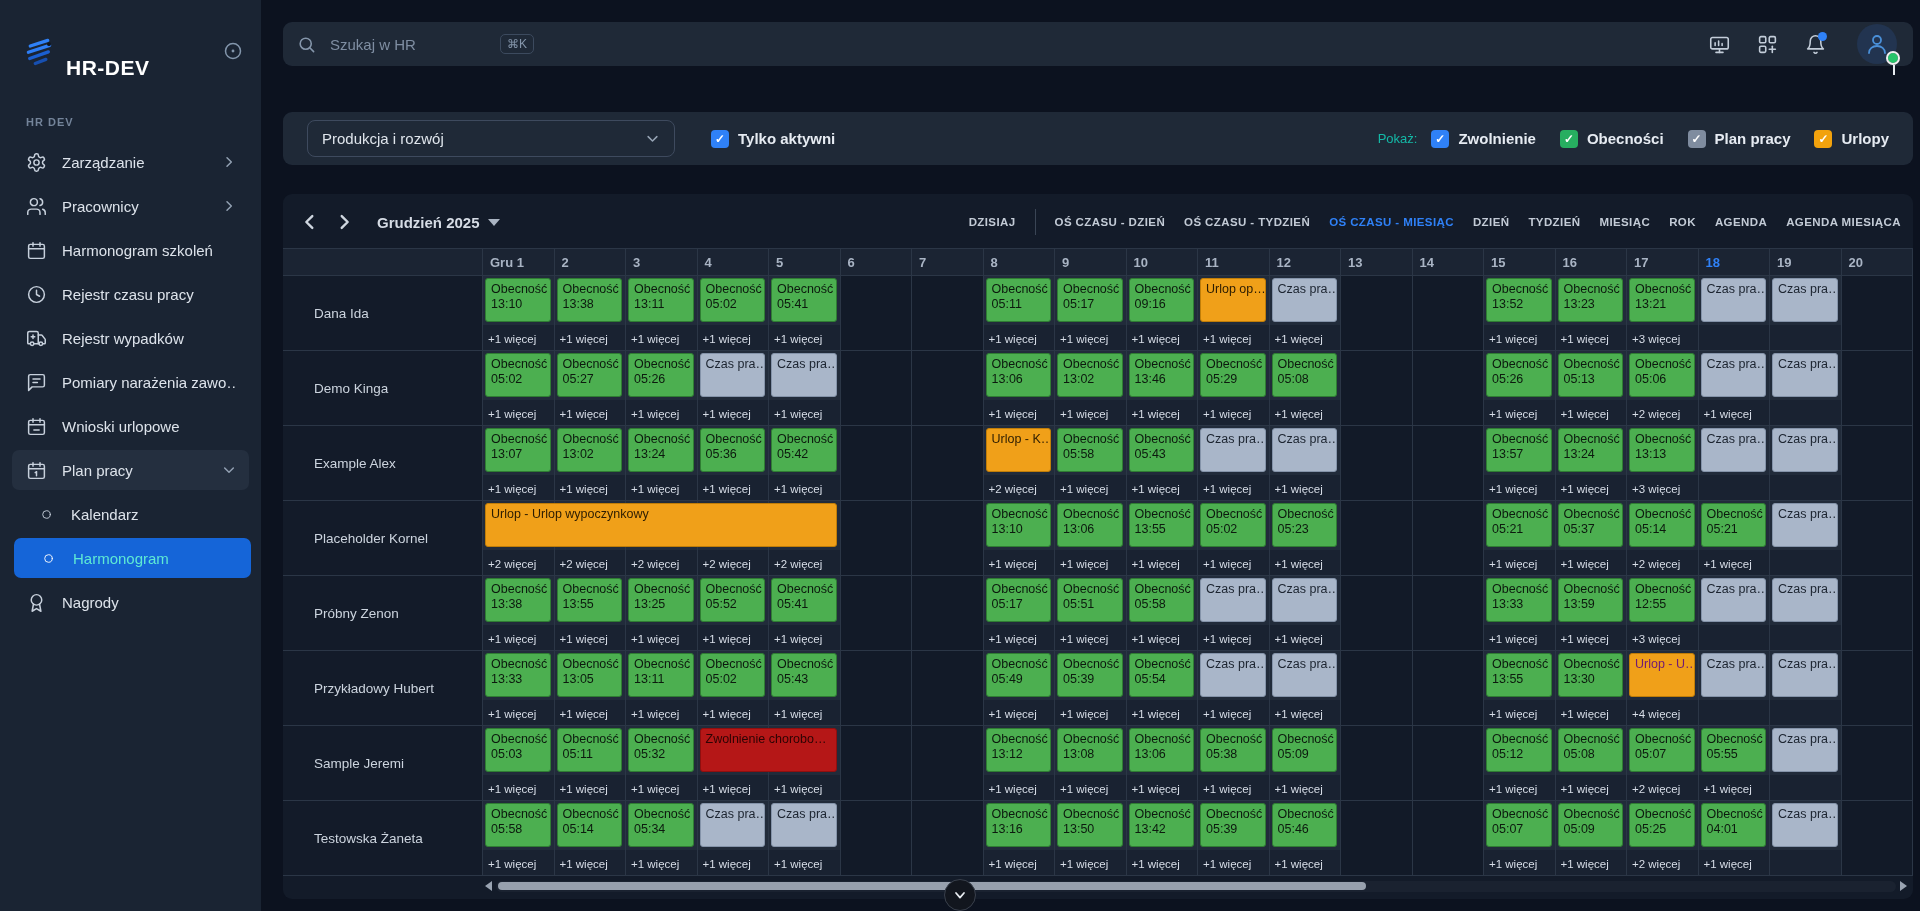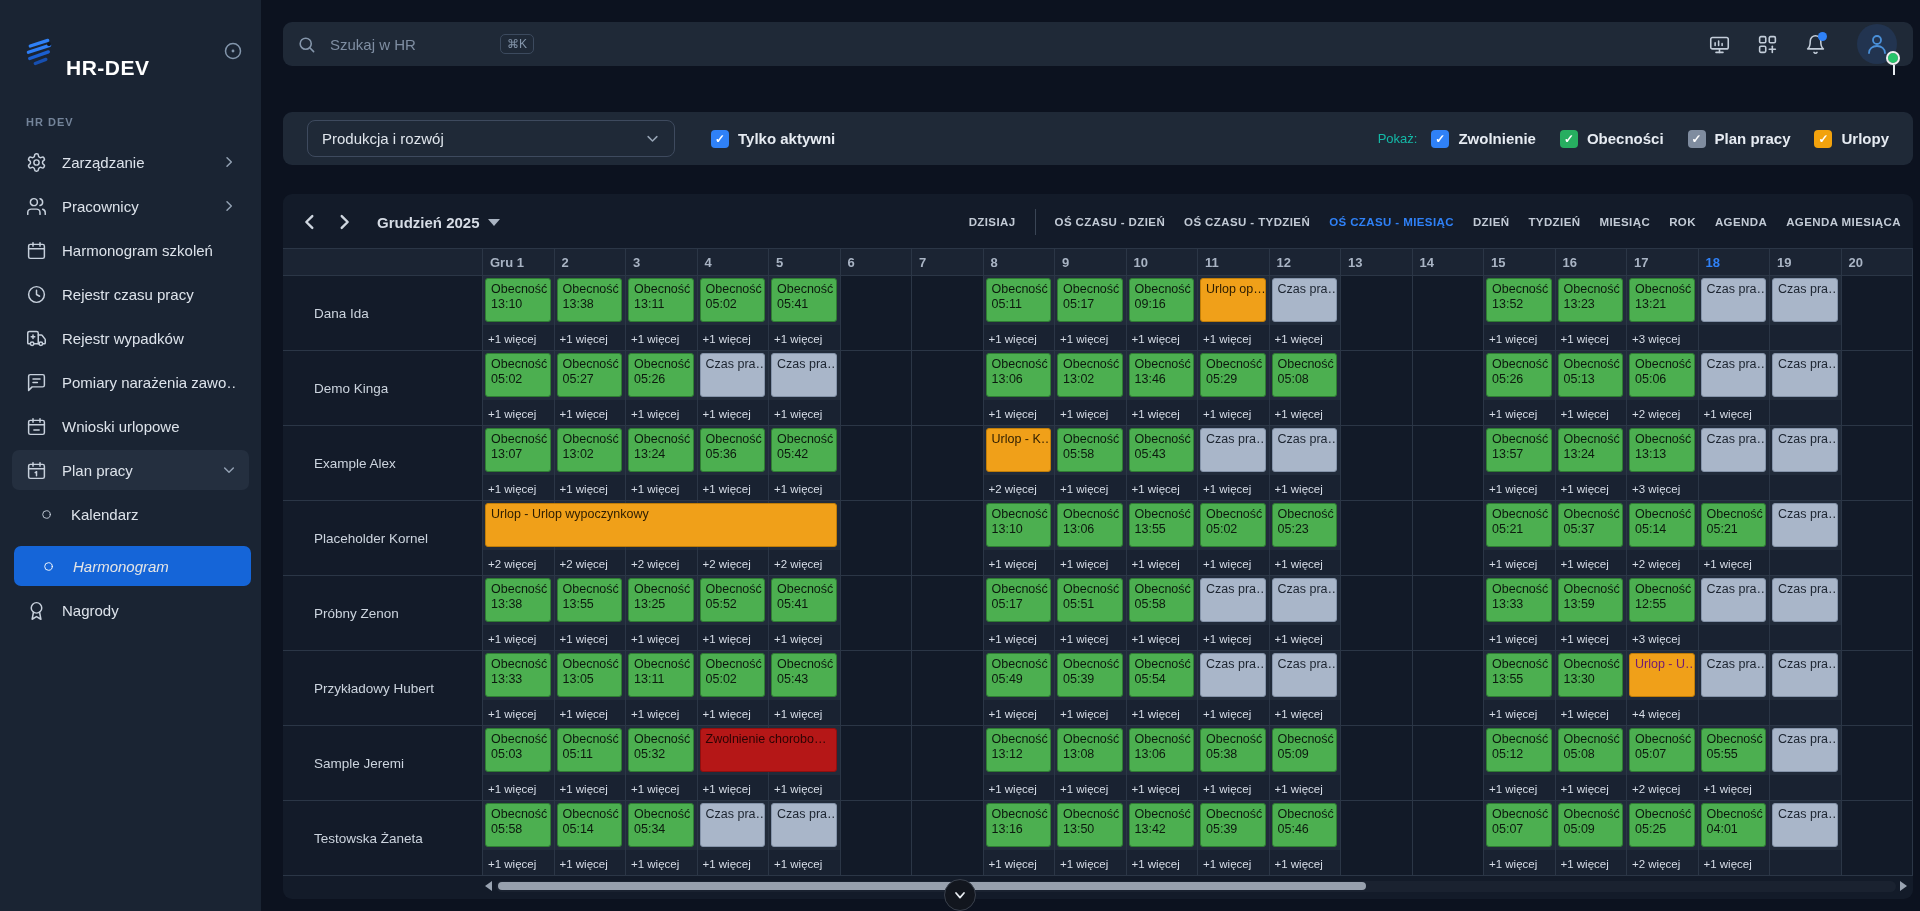--- a/index.html
+++ b/index.html
@@ -19,21 +19,21 @@
   .brand-name { font-size:21px; font-weight:bold; letter-spacing:.5px; color:#ffffff; flex:1;margin-top:34px; }
   .target-btn { color:#8396ac; width:20px; height:20px; cursor:pointer; }
   .side-section { font-size:11px; font-weight:bold; letter-spacing:1px; color:#74849a; padding:28px 0 10px 26px; }
   .side-item { display:flex; align-items:center; height:40px; margin:4px 12px; padding:0 12px 0 14px; border-radius:7px; cursor:pointer; color:#dde3eb; }
   .side-item .mi { width:21px; height:21px; margin-right:15px; color:#c7d0dc; }
   .side-item .lbl { font-size:15px; font-weight:500; flex:1; white-space:nowrap; overflow:hidden; }
   .side-item .chev { width:16px; height:16px; color:#93a1b3; }
   .side-item.expanded { background:#242f3f; }
   .side-item.sub { padding-left:24px; }
   .side-item.sub .mi { width:13px; height:13px; margin-right:18px; margin-left:4px; }
-  .side-item.active { background:#1565d8; color:#e5e5e5; margin:12px 10px 4px 14px; border-radius:7px;font-style:italic; }
+  .side-item.active { background:#1565d8; color:#5eead4; margin:4px 10px 4px 14px; border-radius:7px; }
   .side-item.active .mi { color:#ffffff; }
 
   
   .main { flex:1; padding:22px 42px 0 22px; display:flex; flex-direction:column; }
   .panel { background:#1f2937; border-radius:9px; }
 
   
   .topbar { height:44px; display:flex; align-items:center; padding:0 16px 0 14px; }
   .search-icon { width:19px; height:19px; color:#8596ab; margin-right:14px; }
   .search-input { background:transparent; border:none; outline:none; color:#cfd8e3; font-size:15px; font-family:"Liberation Sans",sans-serif; width:170px; }

